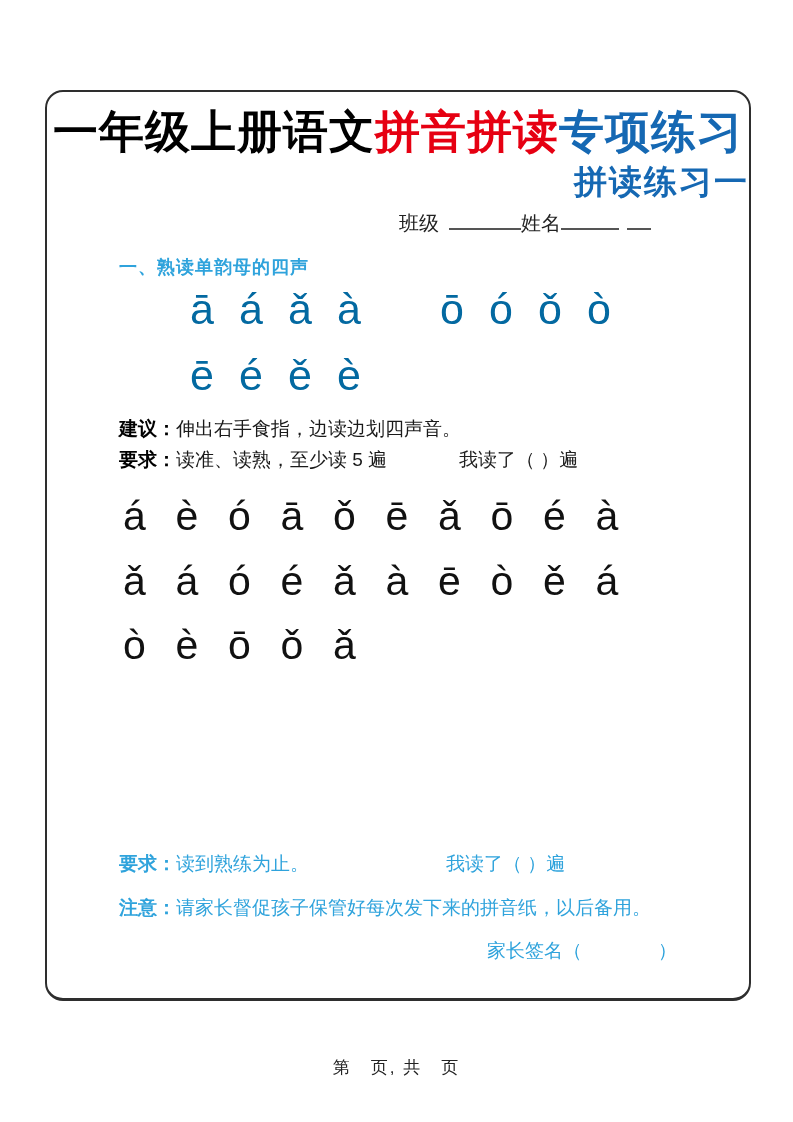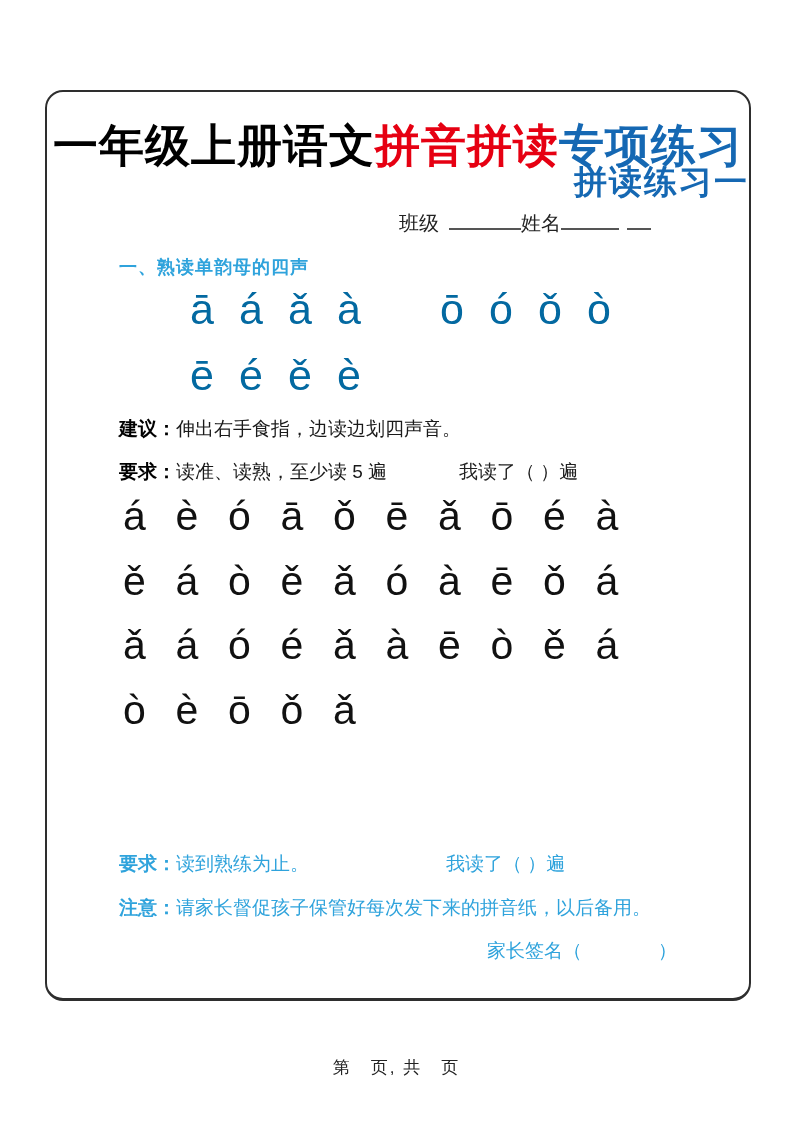--- a/index.html
+++ b/index.html
@@ -13,21 +13,21 @@
     width:793px;height:1122px;background:#ffffff;position:relative;
     font-family:"Liberation Sans",sans-serif;color:var(--ink);
     overflow:hidden;
   }
   .sheet{
     position:absolute;left:45px;top:90px;width:702px;height:906px;
     border:2px solid #2e2e2e;border-bottom-width:3px;border-radius:18px;
     background:#fff;
   }
   .title{
-    position:absolute;top:24px;left:0;width:100%;text-align:center;
+    position:absolute;top:10px;left:0;width:100%;text-align:center;
     font-family:"Liberation Serif",serif;font-weight:bold;font-size:45px;
     white-space:nowrap;letter-spacing:1px;
   }
   .title .t-black{color:#000;}
   .title .t-red{color:var(--title-red);}
   .title .t-blue{color:var(--title-blue);}
   .subtitle{
     position:absolute;top:68px;left:0;width:100%;text-align:right;
     font-family:"Liberation Serif",serif;font-weight:bold;font-size:33px;
     color:var(--title-blue);letter-spacing:2px;
@@ -47,21 +47,21 @@
     position:absolute;top:163px;left:72px;font-size:18px;font-weight:bold;
     color:var(--accent-cyan);letter-spacing:1px;
   }
   .tone-line{position:absolute;white-space:nowrap;color:#0369a1;line-height:1;text-align:right;}
   .tone-line1a{top:196px;left:118px;}
   .tone-line1b{top:196px;left:368px;}
   .tone-line2{top:262px;left:118px;}
   .tone-letter{display:inline-block;width:49px;font-size:43px;}
   .text-line{position:absolute;left:72px;right:16px;font-size:19px;line-height:1.25;white-space:nowrap;}
   .advice{top:325px;}
-  .require1{top:368px;}
+  .require1{top:356px;}
   .lbl{font-weight:bold;color:#000;}
   .self-report{position:absolute;left:340px;top:0;color:#222;font-weight:normal;}
   .grid{position:absolute;top:404px;left:76px;line-height:1;}
   .grid-row{height:64.5px;white-space:nowrap;}
   .grid-letter{display:inline-block;width:52.5px;font-size:41px;color:#111;}
   .cyan-line{color:var(--accent-cyan);}
   .cyan-line .lbl{color:var(--accent-cyan);}
   .cyan-line .self-report{color:var(--accent-cyan);left:327px;}
   .require2{top:760px;}
   .notice{top:804px;}
@@ -99,21 +99,20 @@
     <span class="lbl">建议：</span><span>伸出右手食指，边读边划四声音。</span>
   </div>
 
   <div class="text-line require1">
     <span class="lbl">要求：</span><span>读准、读熟，至少读 5 遍</span>
     <span class="self-report">我读了（ ）遍</span>
   </div>
 
   <div class="grid">
     <div class="grid-row"><span class="grid-letter">á</span><span class="grid-letter">è</span><span class="grid-letter">ó</span><span class="grid-letter">ā</span><span class="grid-letter">ǒ</span><span class="grid-letter">ē</span><span class="grid-letter">ǎ</span><span class="grid-letter">ō</span><span class="grid-letter">é</span><span class="grid-letter">à</span></div>
-    <div class="grid-row"><span class="grid-letter">ě</span><span class="grid-letter">á</span><span class="grid-letter">ò</span><span class="grid-letter">ě</span><span class="grid-letter">ǎ</span><span class="grid-letter">ó</span><span class="grid-letter">à</span><span class="grid-letter">ē</span><span class="grid-letter">ǒ</span><span class="grid-letter">á</span></div>
     <div class="grid-row"><span class="grid-letter">ǎ</span><span class="grid-letter">á</span><span class="grid-letter">ó</span><span class="grid-letter">é</span><span class="grid-letter">ǎ</span><span class="grid-letter">à</span><span class="grid-letter">ē</span><span class="grid-letter">ò</span><span class="grid-letter">ě</span><span class="grid-letter">á</span></div>
     <div class="grid-row"><span class="grid-letter">ò</span><span class="grid-letter">è</span><span class="grid-letter">ō</span><span class="grid-letter">ǒ</span><span class="grid-letter">ǎ</span></div>
   </div>
 
   <div class="text-line require2 cyan-line">
     <span class="lbl">要求：</span><span>读到熟练为止。</span>
     <span class="self-report">我读了（ ）遍</span>
   </div>
 
   <div class="text-line notice cyan-line">

